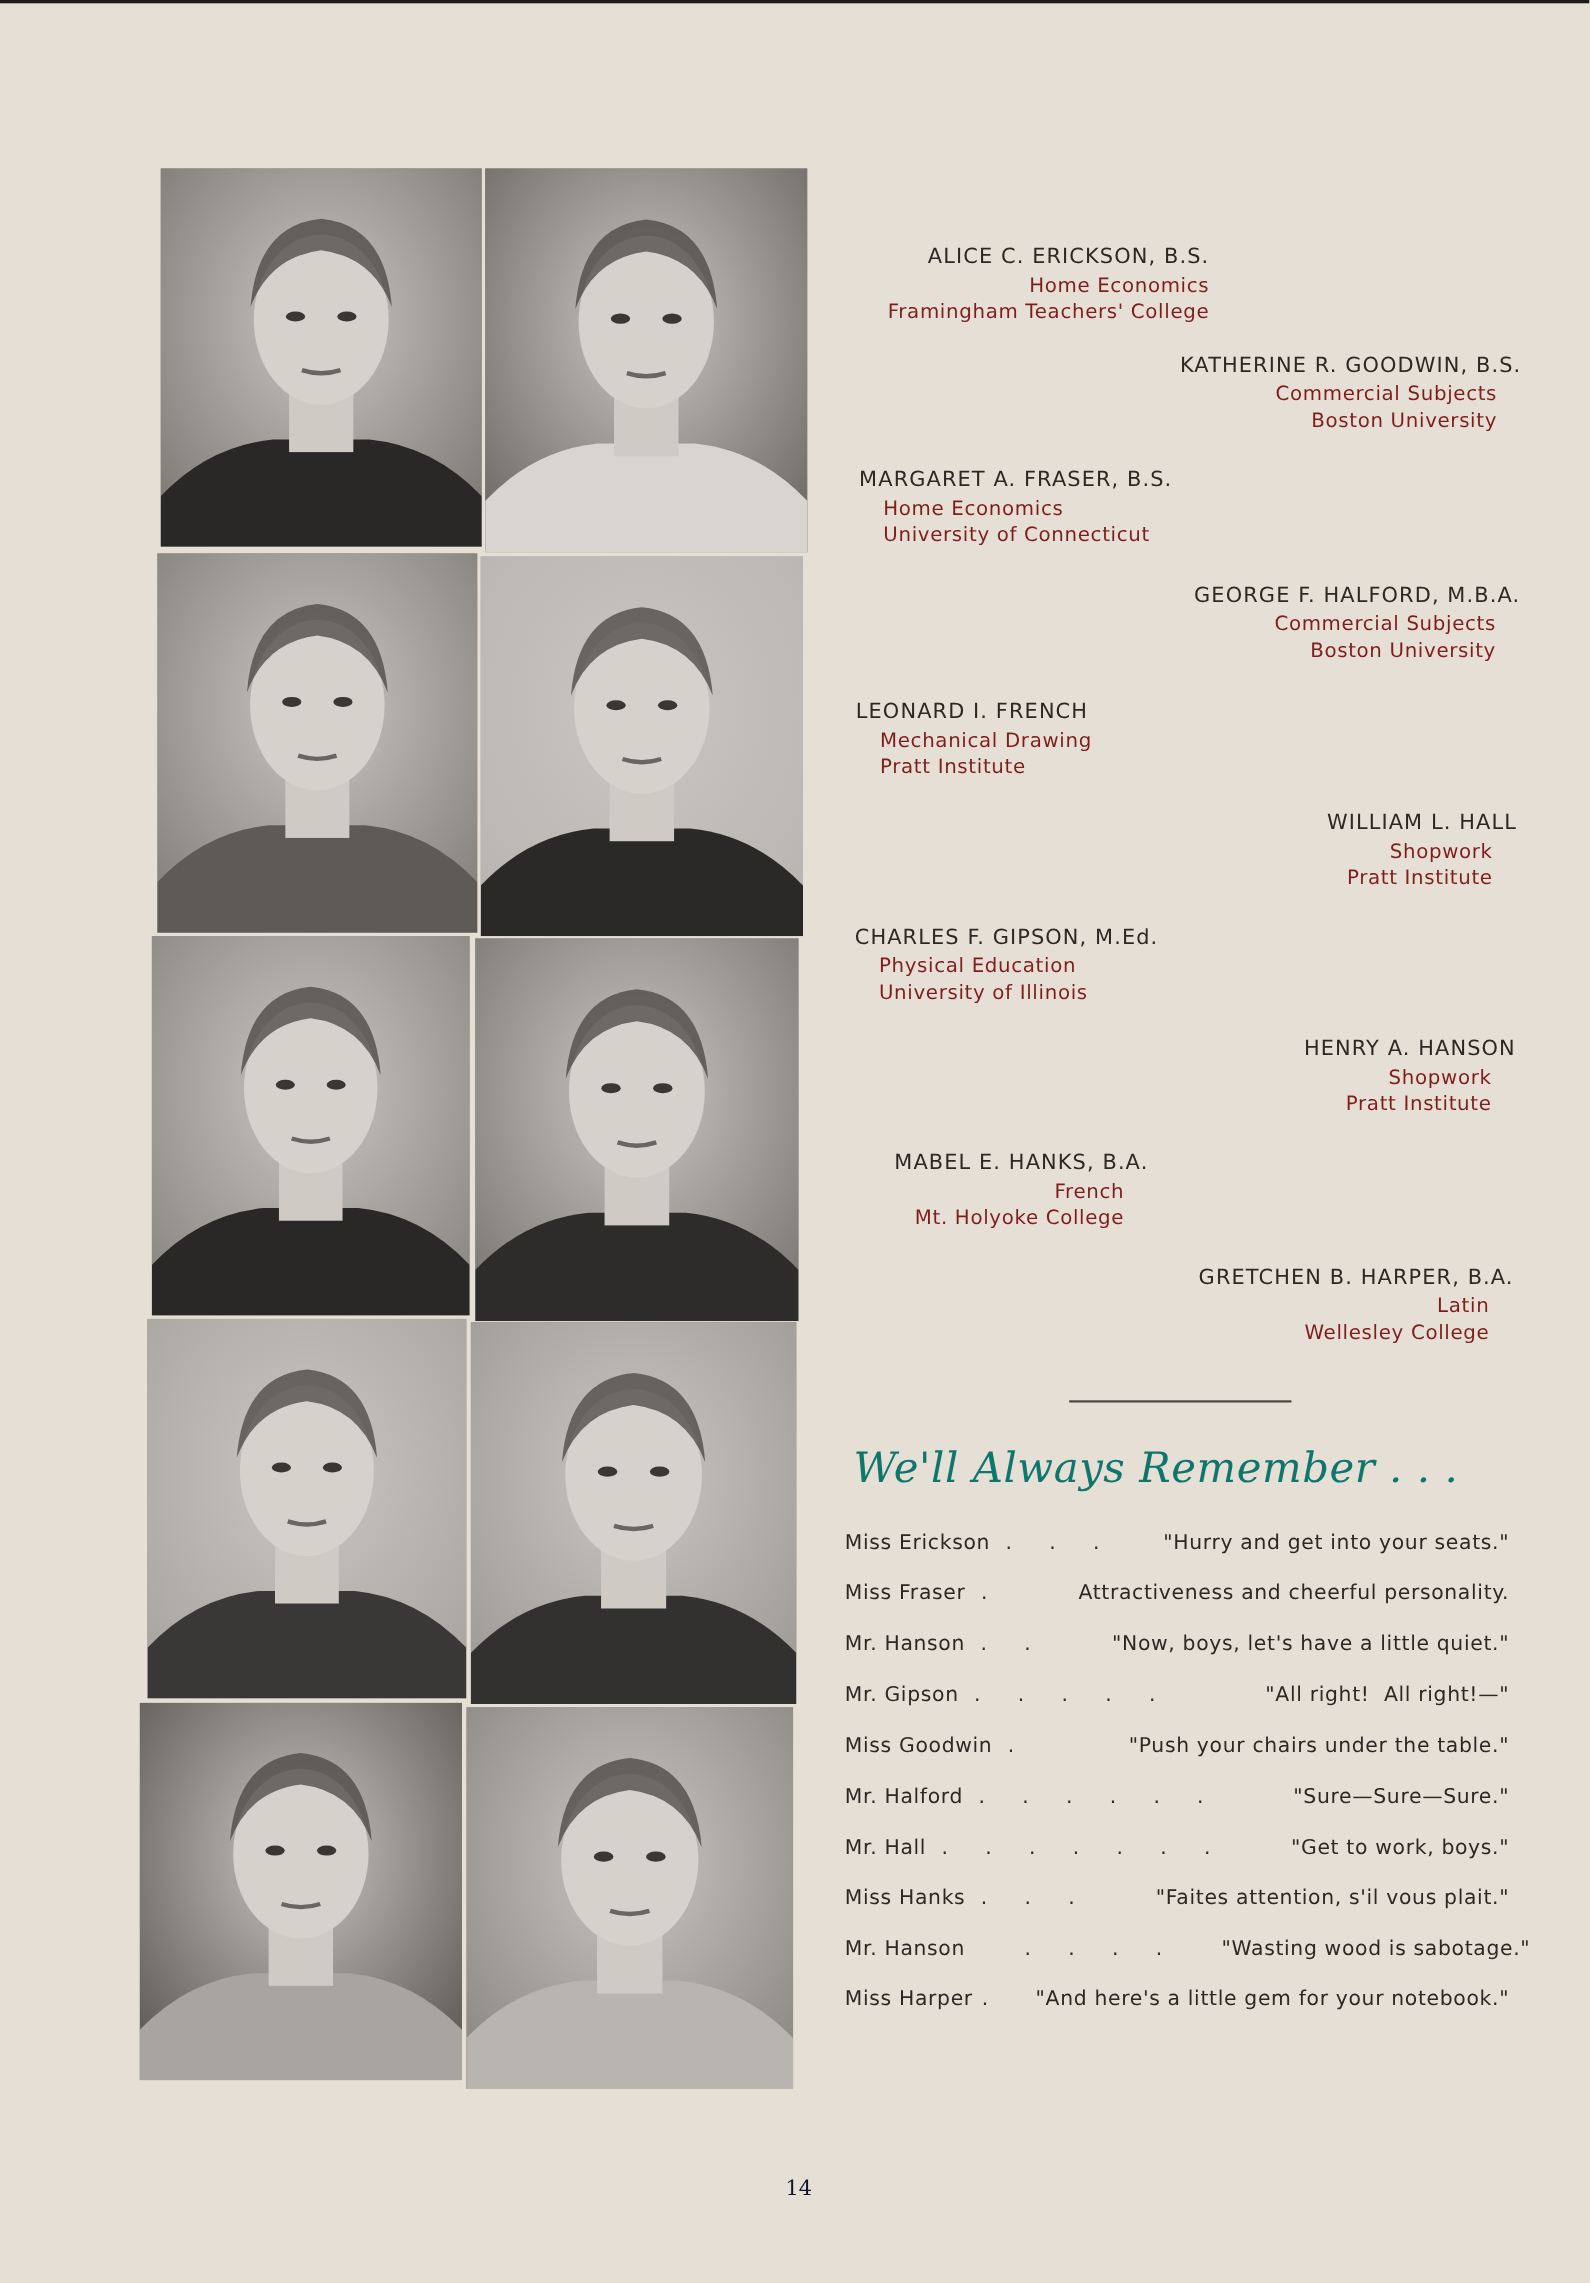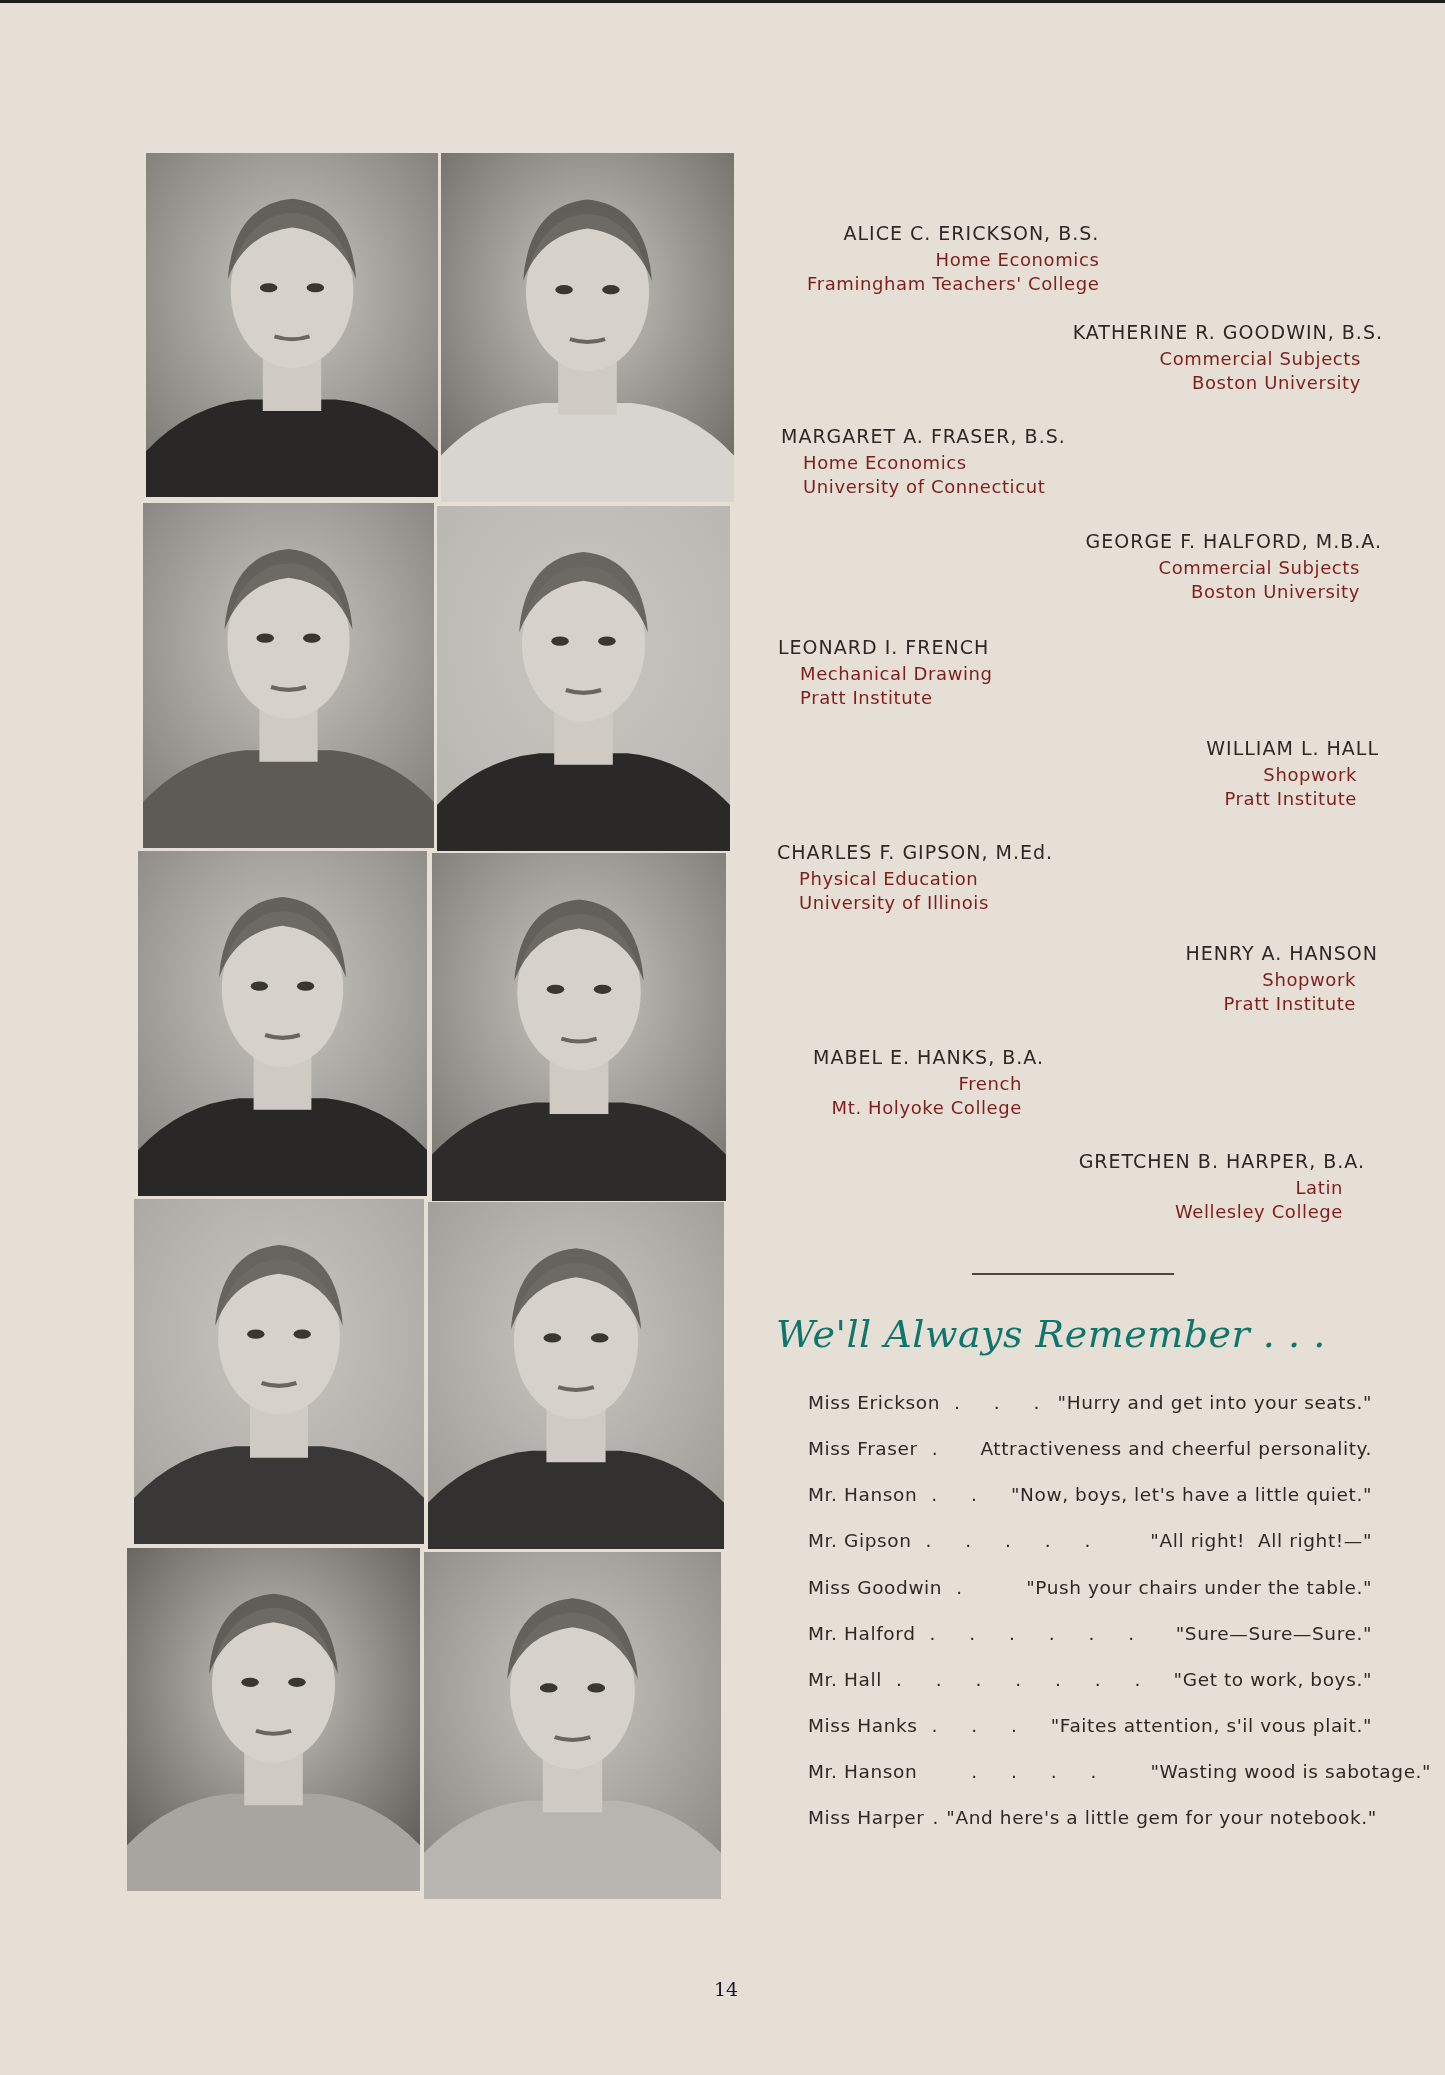--- a/index.html
+++ b/index.html
@@ -39,21 +39,21 @@
     position:absolute; left:776px; top:1312px;
     font-family:"DejaVu Serif", serif; font-style:italic; font-weight:normal;
     font-size:38px; color:#0f766e; letter-spacing:0.5px; white-space:nowrap;
   }
 
   .mem-row {
     position:absolute; left:768px; width:604px; height:30px;
     display:flex; align-items:baseline;
     font-size:18.5px; letter-spacing:0.6px; color:#2c2925; white-space:nowrap;
   }
-  .mem-row .who { flex:0 0 auto;margin-left:40px; }
+  .mem-row .who { flex:0 0 auto; }
   .mem-row .dots { flex:0 0 auto; letter-spacing:14px; padding-left:14px; }
   .mem-row .quote { flex:1 1 auto; text-align:right; }
 
   .pageno {
     position:absolute; left:714px; top:1978px;
     font-family:"DejaVu Serif", serif; font-size:19px; color:#0f172a;
   }
 </style>
 </head>
 <body>
@@ -290,21 +290,21 @@
   <div class="sub" style="margin-top:4px;">Shopwork</div>
   <div class="sub">Pratt Institute</div>
 </div>
 
 <div class="entry right" style="right:401px;top:1046px;">
   <div class="name">MABEL E. HANKS, B.A.</div>
   <div class="sub" style="margin-top:4px;">French</div>
   <div class="sub">Mt. Holyoke College</div>
 </div>
 
-<div class="entry right" style="right:80px;top:1150px;">
+<div class="entry right" style="right:69px;top:1150px;">
   <div class="name">GRETCHEN B. HARPER, B.A.</div>
   <div class="sub" style="margin-top:4px;">Latin</div>
   <div class="sub">Wellesley College</div>
 </div>
 
 <div class="divider"></div>
 
 <h2 class="heading" style="margin:0;">We'll Always Remember . . .</h2>
 
 <div>

